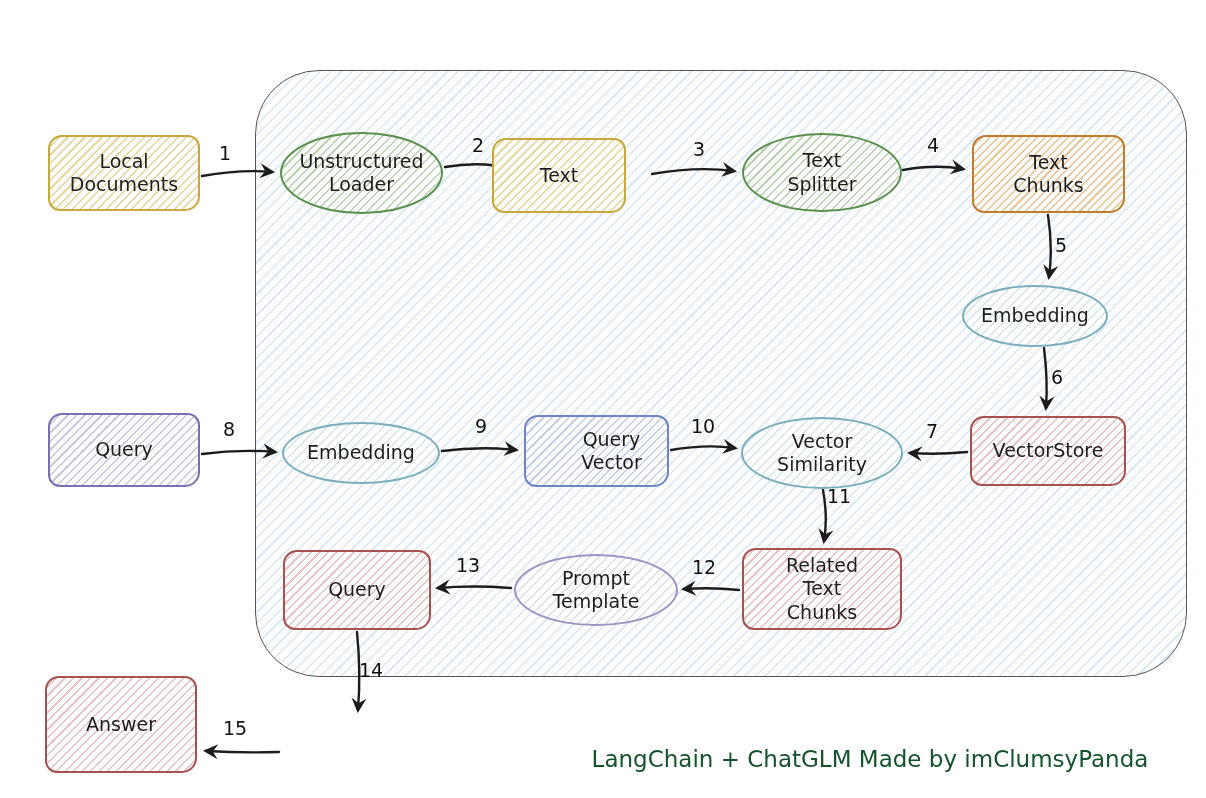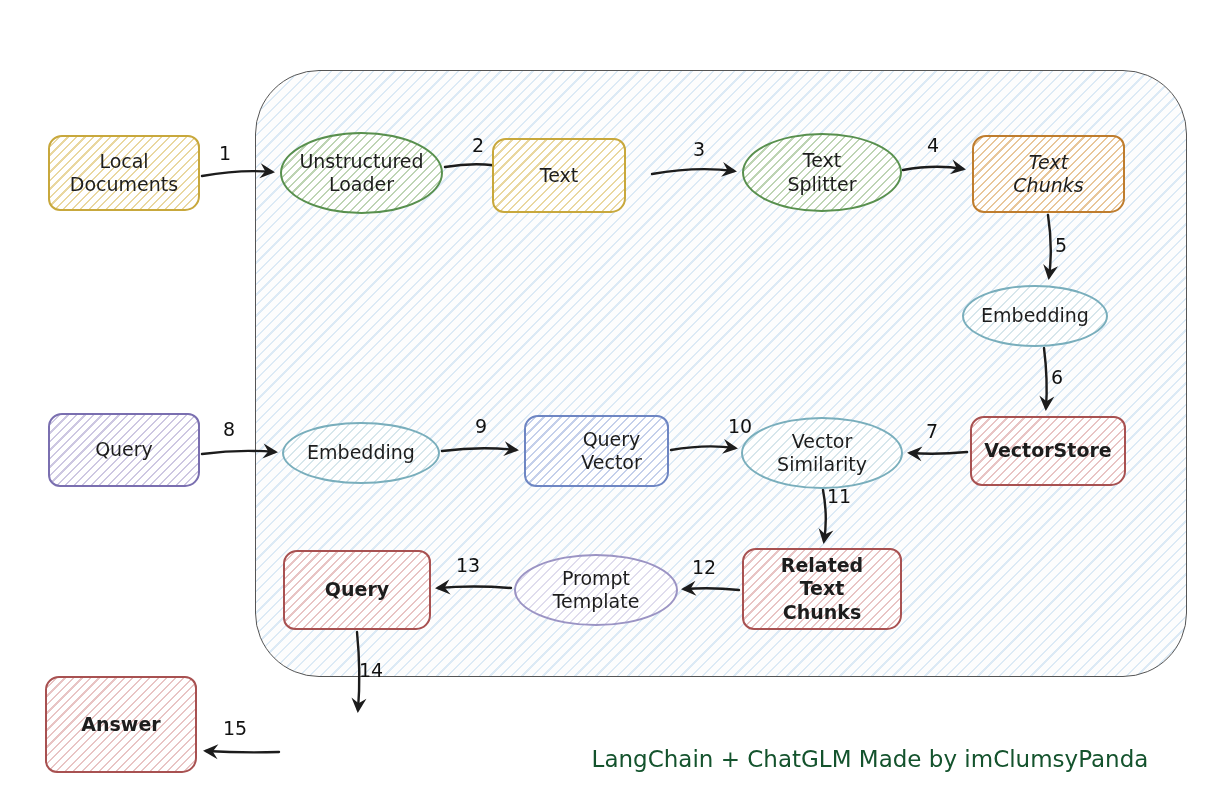--- a/index.html
+++ b/index.html
@@ -27,23 +27,23 @@
   .node{
     position:absolute;display:flex;align-items:center;justify-content:center;
     text-align:center;font-size:19px;line-height:1.22;color:#1d1d1d;
     background-color:#fff;box-sizing:border-box;
   }
   .rect{border:2.2px solid;border-radius:14px 12px 15px 12px;}
   .ellipse{border:2.4px solid;border-radius:50%;}
 
   .c-yellow{border-color:#c8a83c;background-image:repeating-linear-gradient(135deg,rgba(216,183,82,0.55) 0px,rgba(216,183,82,0.55) 1.5px,transparent 1.5px,transparent 6px);}
   .c-green{border-color:#58904e;background-image:repeating-linear-gradient(135deg,rgba(125,170,105,0.5) 0px,rgba(125,170,105,0.5) 1.5px,transparent 1.5px,transparent 6px);}
-  .c-orange{border-color:#bf7d2e;background-image:repeating-linear-gradient(135deg,rgba(214,152,72,0.55) 0px,rgba(214,152,72,0.55) 1.5px,transparent 1.5px,transparent 5.5px);font-style:italic;}
+  .c-orange{border-color:#bf7d2e;background-image:repeating-linear-gradient(135deg,rgba(214,152,72,0.55) 0px,rgba(214,152,72,0.55) 1.5px,transparent 1.5px,transparent 5.5px);}
   .c-teal{border-color:#79aebc;background-image:repeating-linear-gradient(135deg,rgba(140,185,200,0.35) 0px,rgba(140,185,200,0.35) 1.4px,transparent 1.4px,transparent 6.5px);}
-  .c-red{border-color:#a85151;background-image:repeating-linear-gradient(135deg,rgba(205,125,125,0.45) 0px,rgba(205,125,125,0.45) 1.5px,transparent 1.5px,transparent 6px);font-weight:bold;}
+  .c-red{border-color:#a85151;background-image:repeating-linear-gradient(135deg,rgba(205,125,125,0.45) 0px,rgba(205,125,125,0.45) 1.5px,transparent 1.5px,transparent 6px);}
   .c-purple{border-color:#7a6fb0;background-image:repeating-linear-gradient(135deg,rgba(145,132,190,0.45) 0px,rgba(145,132,190,0.45) 1.5px,transparent 1.5px,transparent 6px);}
   .c-blue{border-color:#6e86c3;background-image:repeating-linear-gradient(135deg,rgba(125,150,210,0.45) 0px,rgba(125,150,210,0.45) 1.5px,transparent 1.5px,transparent 6px);padding-left:30px;}
   .c-lavender{border-color:#9b94c4;background-image:repeating-linear-gradient(135deg,rgba(165,157,205,0.35) 0px,rgba(165,157,205,0.35) 1.4px,transparent 1.4px,transparent 6.5px);}
   .c-bluegray{border-color:#8795ad;background-image:repeating-linear-gradient(135deg,rgba(145,160,190,0.35) 0px,rgba(145,160,190,0.35) 1.4px,transparent 1.4px,transparent 6.5px);}
 
   .edge-label{
     position:absolute;transform:translate(-50%,-50%);
     font-size:19px;font-weight:500;color:#111;
   }
   .caption{
@@ -148,21 +148,21 @@
 
   <div class="edge-label" style="left:225px;top:123px">1</div>
   <div class="edge-label" style="left:478px;top:115px">2</div>
   <div class="edge-label" style="left:699px;top:119px">3</div>
   <div class="edge-label" style="left:933px;top:115px">4</div>
   <div class="edge-label" style="left:1061px;top:215px">5</div>
   <div class="edge-label" style="left:1057px;top:347px">6</div>
   <div class="edge-label" style="left:932px;top:401px">7</div>
   <div class="edge-label" style="left:229px;top:399px">8</div>
   <div class="edge-label" style="left:481px;top:396px">9</div>
-  <div class="edge-label" style="left:740px;top:396px">10</div>
+  <div class="edge-label" style="left:703px;top:396px">10</div>
   <div class="edge-label" style="left:839px;top:466px">11</div>
   <div class="edge-label" style="left:704px;top:537px">12</div>
   <div class="edge-label" style="left:468px;top:535px">13</div>
   <div class="edge-label" style="left:371px;top:640px">14</div>
   <div class="edge-label" style="left:235px;top:698px">15</div>
 
   <div class="caption">LangChain + ChatGLM Made by imClumsyPanda</div>
 
 </div>
 

